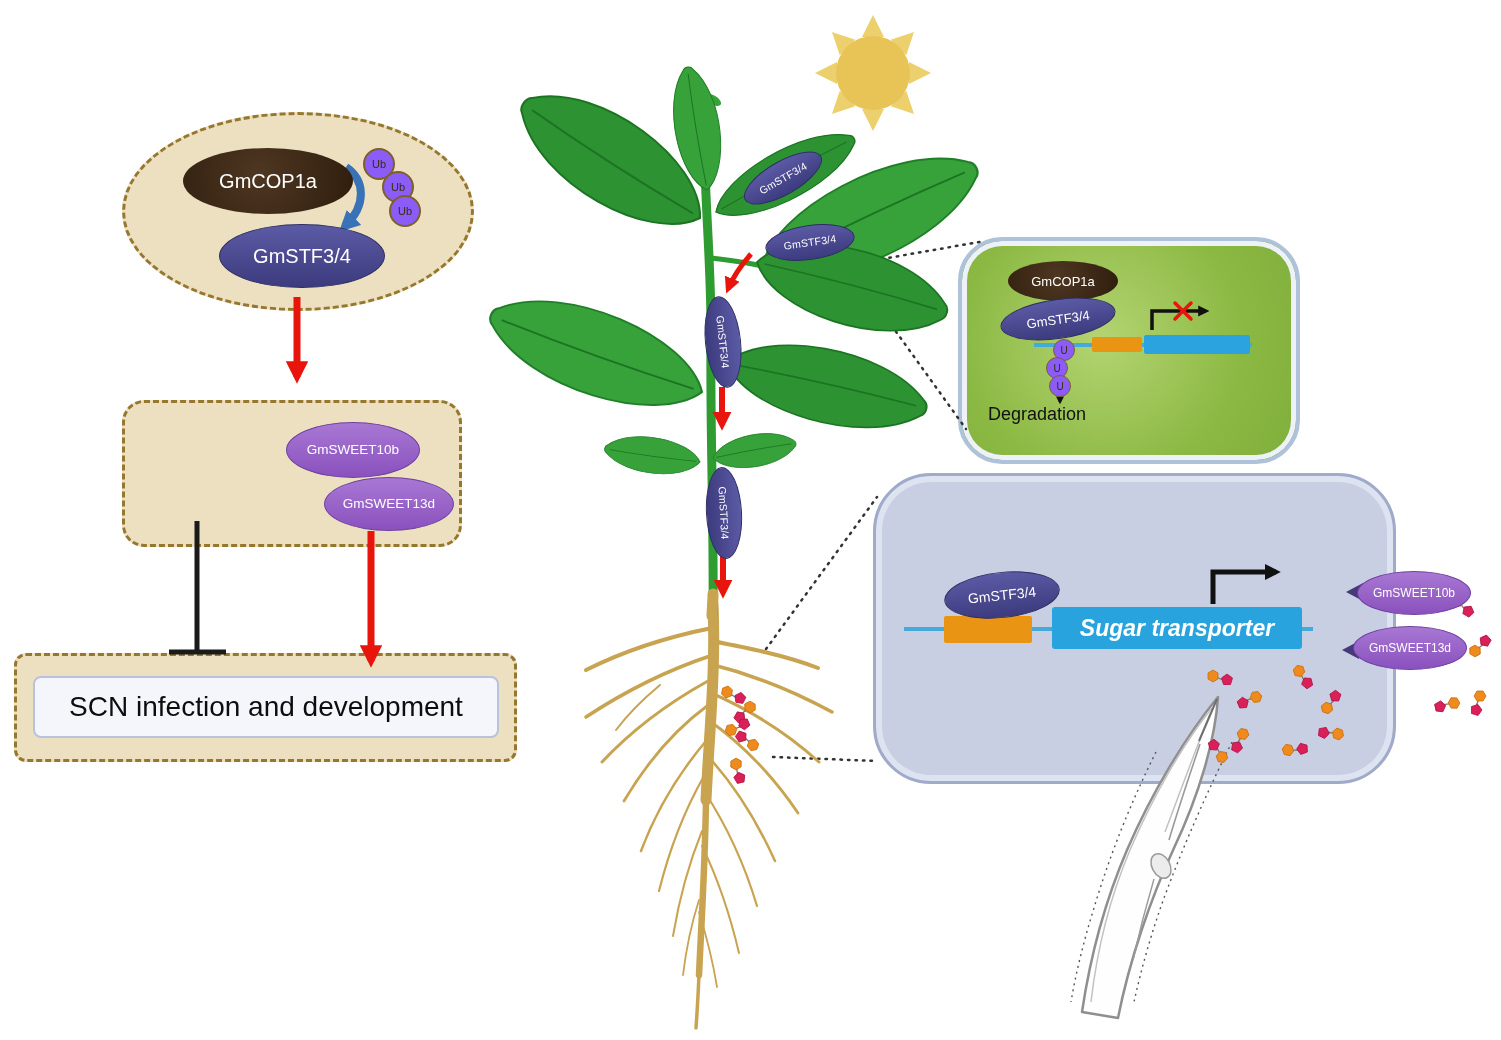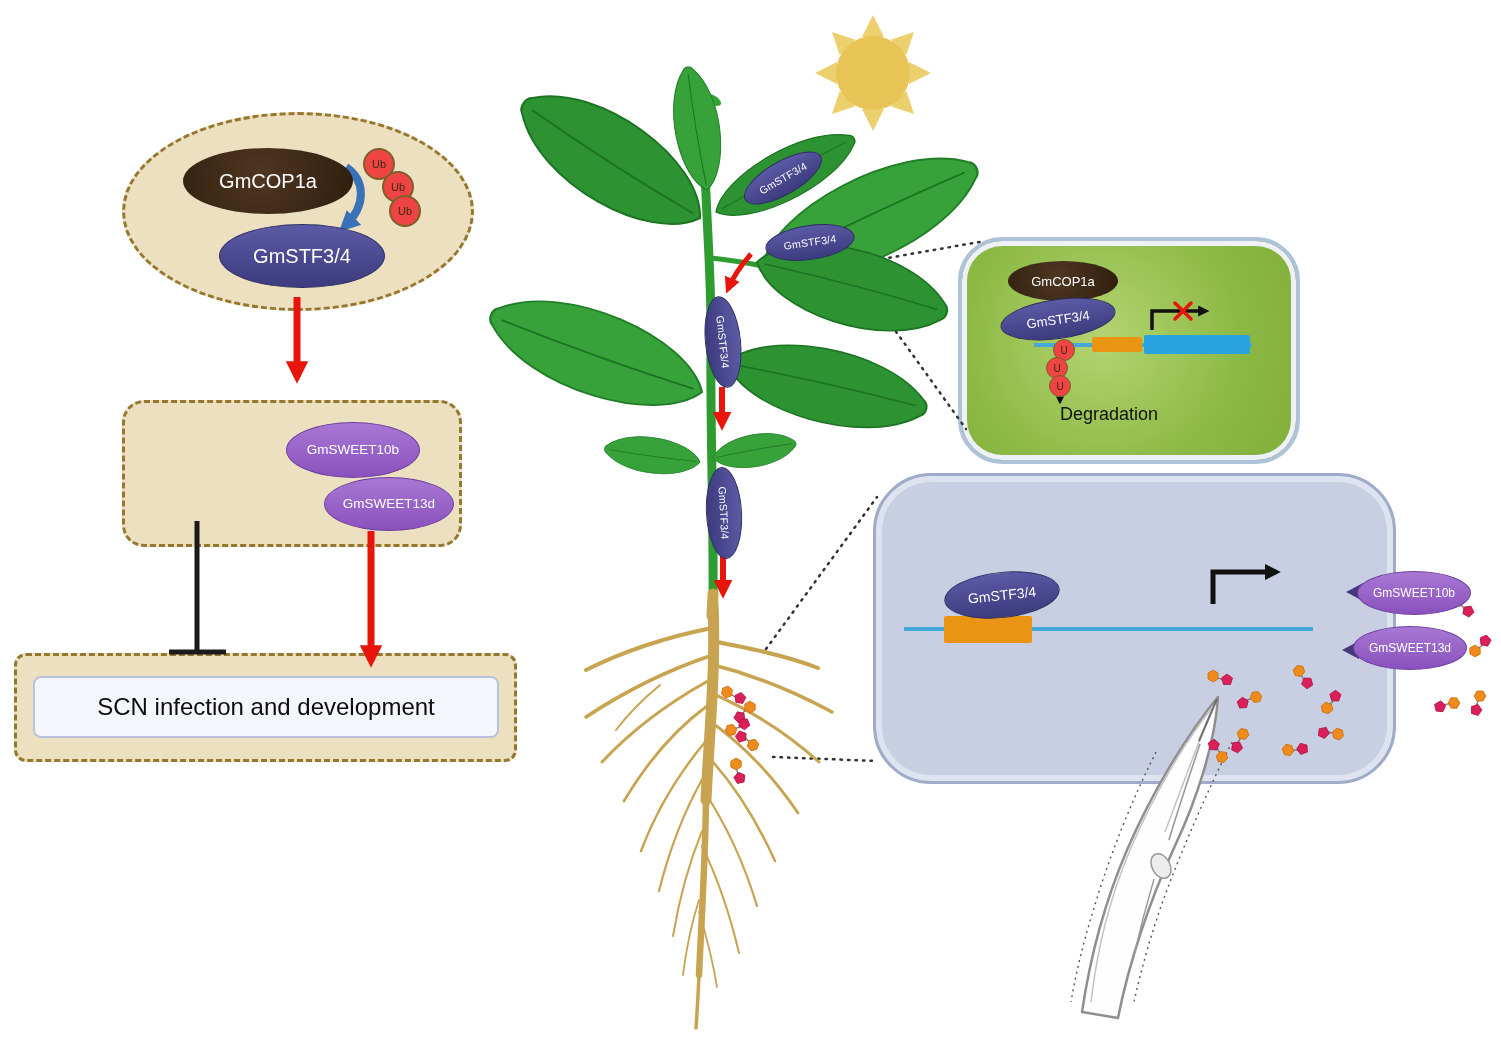--- a/index.html
+++ b/index.html
@@ -3,21 +3,21 @@
 <meta charset="utf-8">
 <style>
   html,body{margin:0;padding:0;background:#fff}
   #canvas{position:relative;width:1501px;height:1040px;background:#fff;overflow:hidden;
           font-family:"Liberation Sans",sans-serif}
   
   .dashed-ellipse{position:absolute;background:#ece0c1;border:3px dashed #96772e;border-radius:50%}
   .dashed-box{position:absolute;background:#ece0c1;border:3px dashed #96772e}
   .scn-inner{position:absolute;left:16px;top:20px;width:462px;height:58px;background:#f4f6fb;
              border:2px solid #b8c2dc;border-radius:8px;display:flex;align-items:center;
-             justify-content:center;font-size:24px;color:#0d0d0d}
+             justify-content:center;font-size:28px;color:#0d0d0d}
   .cell{position:absolute}
   .green-cell{background:radial-gradient(circle at 42% 45%,#b4d472 0%,#8cb944 60%,#7fae3a 100%);
               border:4px solid #aec2da;box-shadow:inset 0 0 0 5px #eef2f8;border-radius:44px}
   .lavender-cell{background:#c9cfe2;border:3px solid #9fabc9;box-shadow:inset 0 0 0 6px #dde3f0;
                  border-radius:58px}
   .gene-line{position:absolute;height:4px;background:#45a9da}
   .promoter{position:absolute;background:#ea9414;border-radius:2px}
   .cds{position:absolute;background:#2ba3de;border-radius:2px}
   
   #scene{position:absolute;left:0;top:0;pointer-events:none}
@@ -29,21 +29,21 @@
   .flank{fill:none;stroke:#555;stroke-width:1.4;stroke-dasharray:2 4}
   
   .pill{position:absolute;display:flex;align-items:center;justify-content:center;border-radius:50%;
         color:#fff;text-align:center;line-height:1}
   .pill.cop1{background:radial-gradient(circle at 45% 40%,#4e3722,#2f1d0d);font-size:20px}
   .pill.stf{background:linear-gradient(180deg,#5b5aa5,#3c3b7e);border:1px solid #2e2d63;font-size:20px}
   .pill.small{font-size:13px}
   .pill.sweet{background:linear-gradient(180deg,#a878d4,#8a51bd);border:1px solid #6d3fa0;font-size:13.5px}
   .pill.tag{font-size:10.5px;letter-spacing:.2px}
   .circle-badge{position:absolute;border-radius:50%;display:flex;align-items:center;justify-content:center;
-                background:#ef4444;border:2px solid #7d6028;color:#3a2c10}
+                background:#8b5cf6;border:2px solid #7d6028;color:#3a2c10}
   .txt{position:absolute;color:#111}
   .gene-label{position:absolute;background:#29a3dd;color:#fff;display:flex;align-items:center;
               justify-content:center;font-size:23px;font-weight:bold;font-style:italic;border-radius:3px}
 </style>
 </head>
 <body>
 
 <div id="canvas">
 
   <div class="dashed-ellipse" style="left:122px;top:112px;width:346px;height:193px"></div>
@@ -257,19 +257,20 @@
   <div class="pill stf tag" style="left:739px;top:161px;width:86px;height:32px;transform:rotate(-30deg)">GmSTF3/4</div>
   <div class="pill stf tag" style="left:765px;top:225px;width:88px;height:33px;transform:rotate(-8deg)">GmSTF3/4</div>
   <div class="pill stf tag" style="left:677px;top:324px;width:90px;height:34px;transform:rotate(84deg)">GmSTF3/4</div>
   <div class="pill stf tag" style="left:678px;top:495px;width:90px;height:34px;transform:rotate(87deg)">GmSTF3/4</div>
 
   <div class="pill cop1 small" style="left:1008px;top:261px;width:110px;height:40px">GmCOP1a</div>
   <div class="pill stf small" style="left:1000px;top:299px;width:114px;height:38px;transform:rotate(-8deg)">GmSTF3/4</div>
   <div class="circle-badge" style="left:1053px;top:339px;width:20px;height:20px;font-size:10px;border-width:1.5px">U</div>
   <div class="circle-badge" style="left:1046px;top:357px;width:20px;height:20px;font-size:10px;border-width:1.5px">U</div>
   <div class="circle-badge" style="left:1049px;top:375px;width:20px;height:20px;font-size:10px;border-width:1.5px">U</div>
-  <div class="txt" style="left:988px;top:404px;width:170px;text-align:right;font-size:18px">Degradation</div>
+  <div class="txt" style="left:988px;top:404px;width:170px;text-align:left;font-size:18px">Degradation</div>
 
   <div class="pill stf small" style="left:944px;top:572px;width:114px;height:44px;transform:rotate(-6deg);font-size:14px">GmSTF3/4</div>
+  <div class="gene-label" style="left:1052px;top:607px;width:250px;height:42px">Sugar transporter</div>
   <div class="pill sweet" style="left:1357px;top:571px;width:112px;height:42px;font-size:12px">GmSWEET10b</div>
   <div class="pill sweet" style="left:1353px;top:626px;width:112px;height:42px;font-size:12px">GmSWEET13d</div>
 
 </div>
 
 </body></html>

